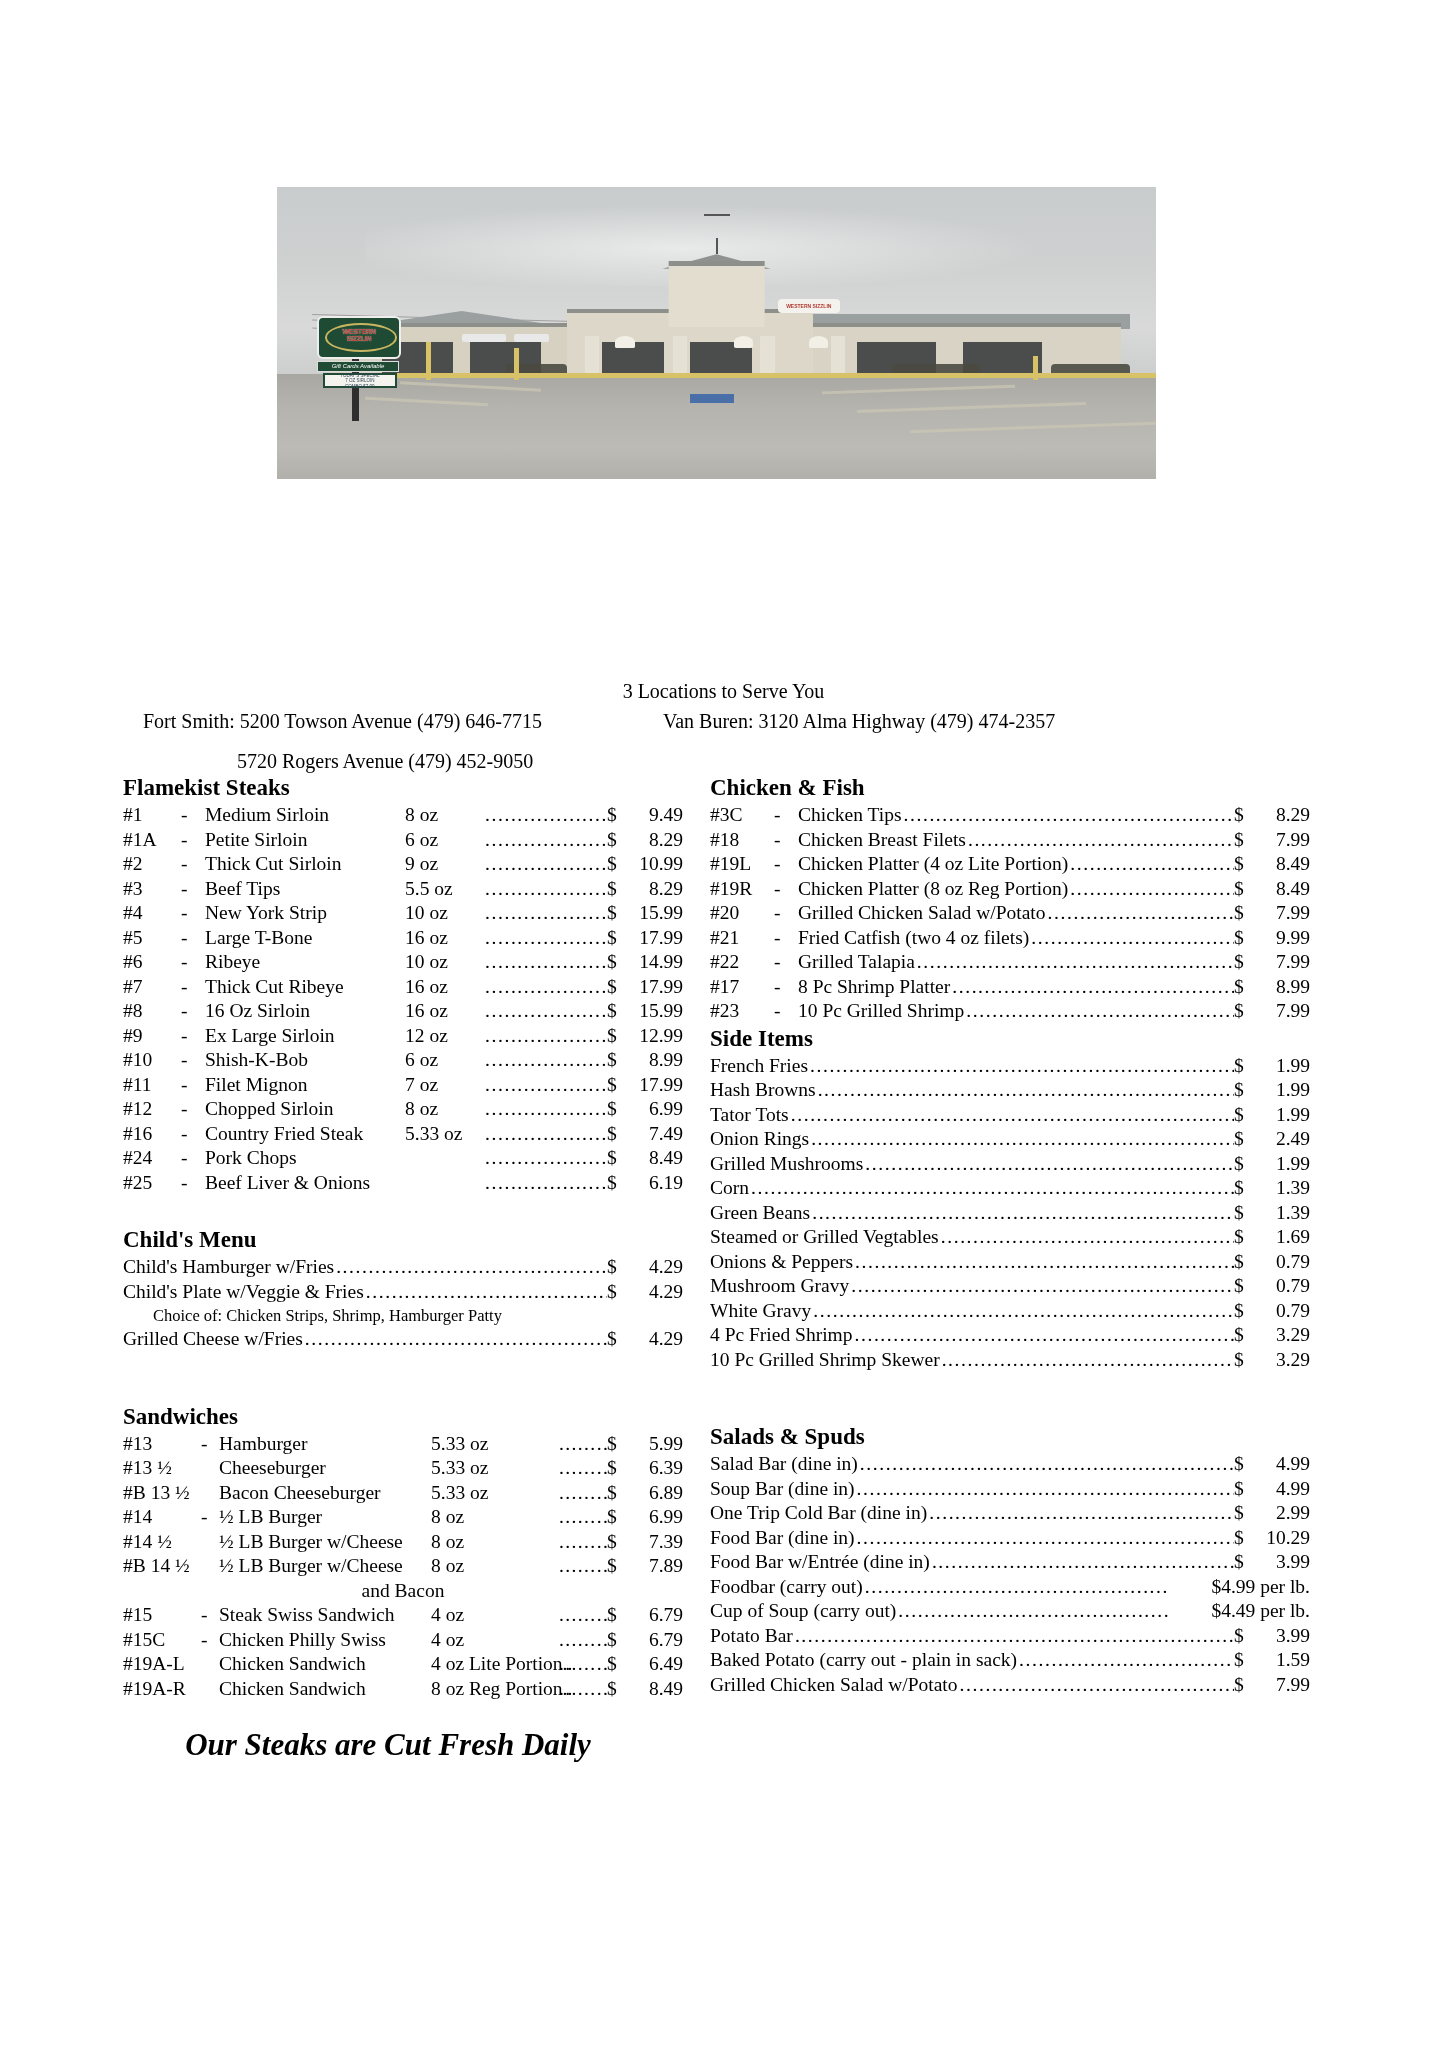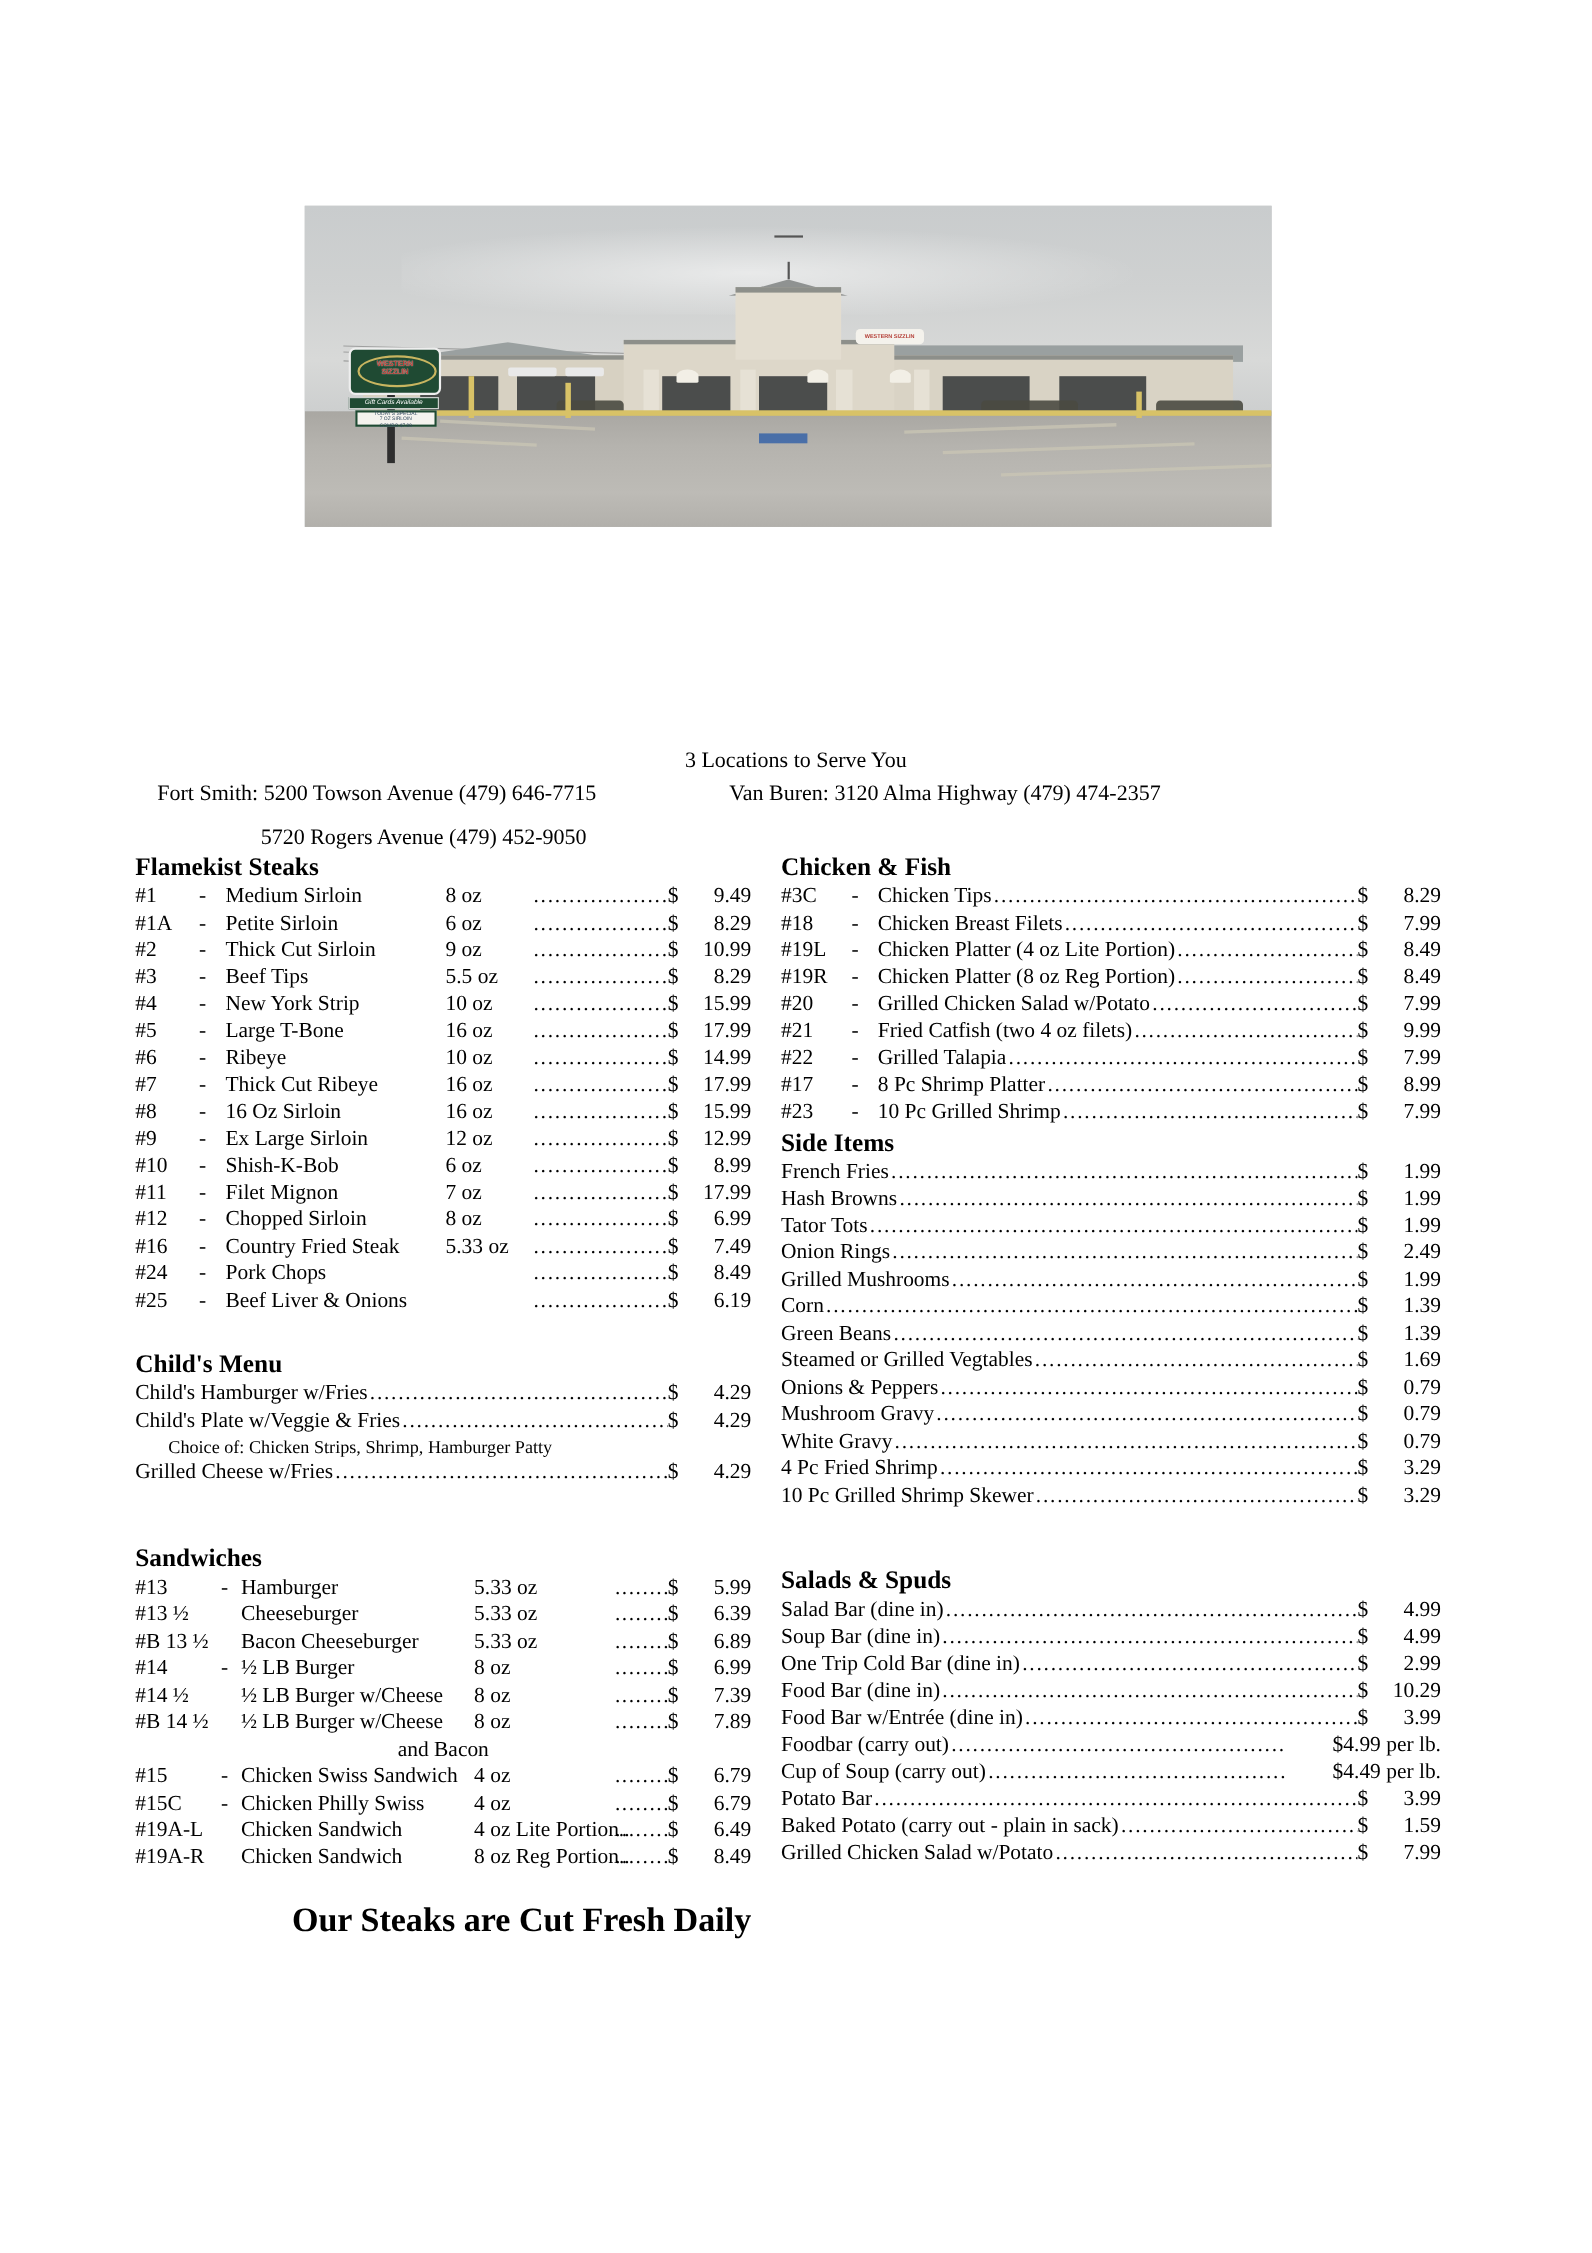--- a/index.html
+++ b/index.html
@@ -263,23 +263,24 @@
     line-height: 24.5px;
     font-size: 19.5px;
   }
 
   
   .cf .c-code { width: 64px; flex: 0 0 64px; }
   .cf .c-dash { width: 24px; flex: 0 0 24px; }
 
   .tagline {
     position: absolute;
-    left: 123px; top: 1727px; width: 560px;
-    text-align: right;
+    left: 108px; top: 1727px; width: 560px;
+    text-align: center;
     font-weight: bold;
+    font-style: italic;
     font-size: 31px;
     font-family: "Liberation Serif", "DejaVu Serif", serif;
   }
   .disclaimer {
     position: absolute;
     left: 712px; top: 1720px; width: 580px;
     font-size: 17px;
     line-height: 24px;
   }
 </style>
@@ -598,21 +599,21 @@
           <span class="c-dots">........................................................................................................................</span>
           <span class="c-cur">$</span>
           <span class="c-price">7.89</span>
         </div>
       </div>
     <div class="center-note">and Bacon</div>
     <div id="sand-list-after">
         <div class="row sand">
           <span class="c-code">#15</span>
           <span class="c-dash">-</span>
-          <span class="c-name">Chicken Swiss Sandwich</span>
+          <span class="c-name">Steak Swiss Sandwich</span>
           <span class="c-size">4 oz</span>
           <span class="c-dots">........................................................................................................................</span>
           <span class="c-cur">$</span>
           <span class="c-price">6.79</span>
         </div>
         <div class="row sand">
           <span class="c-code">#15C</span>
           <span class="c-dash">-</span>
           <span class="c-name">Chicken Philly Swiss</span>
           <span class="c-size">4 oz</span>

